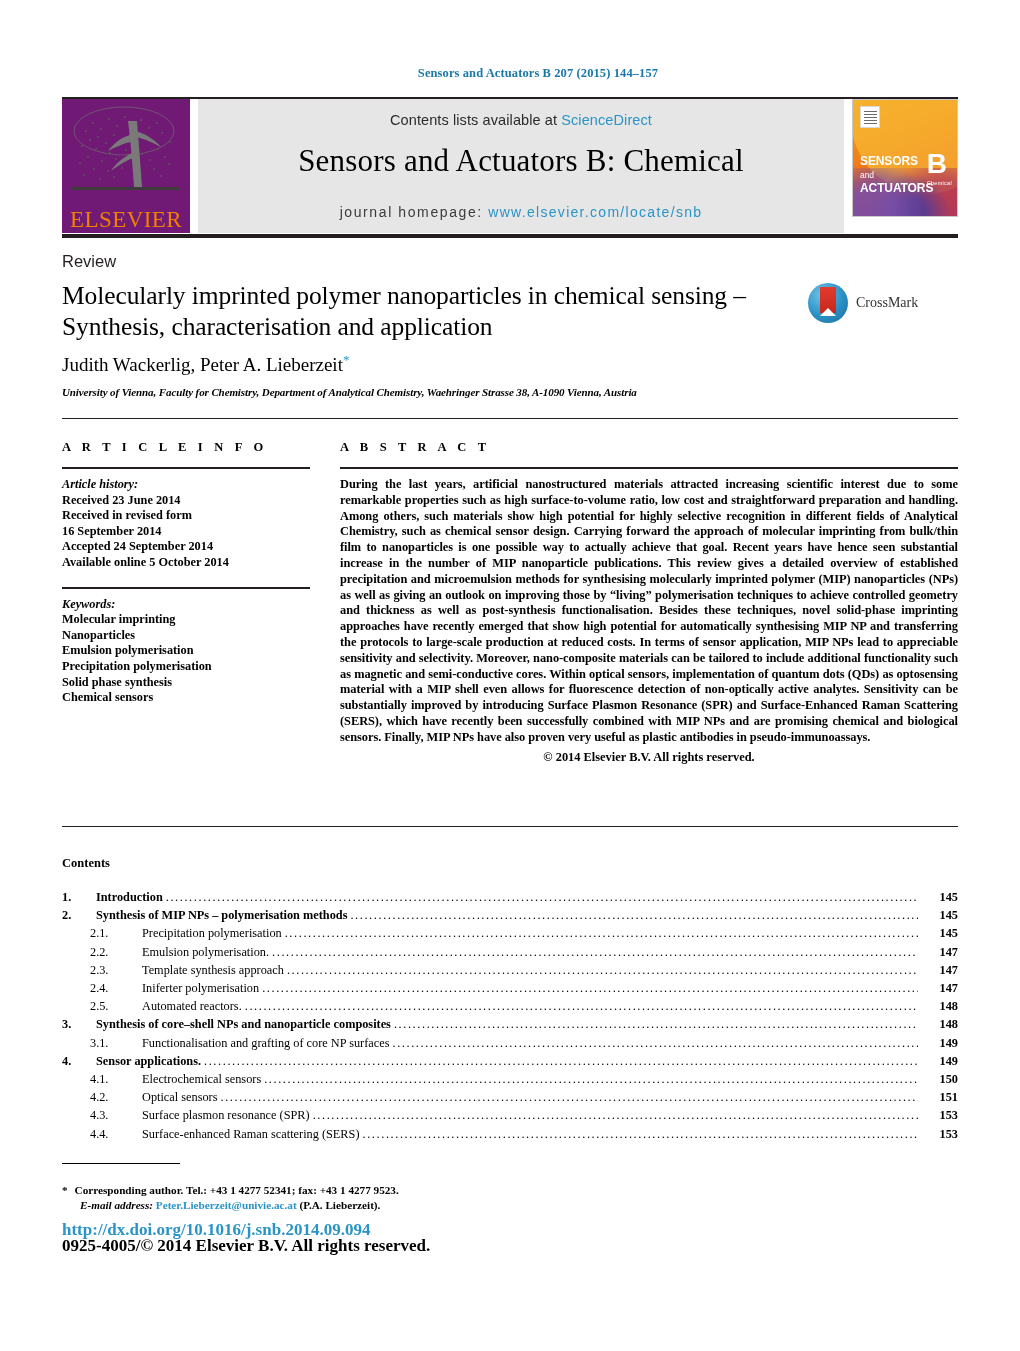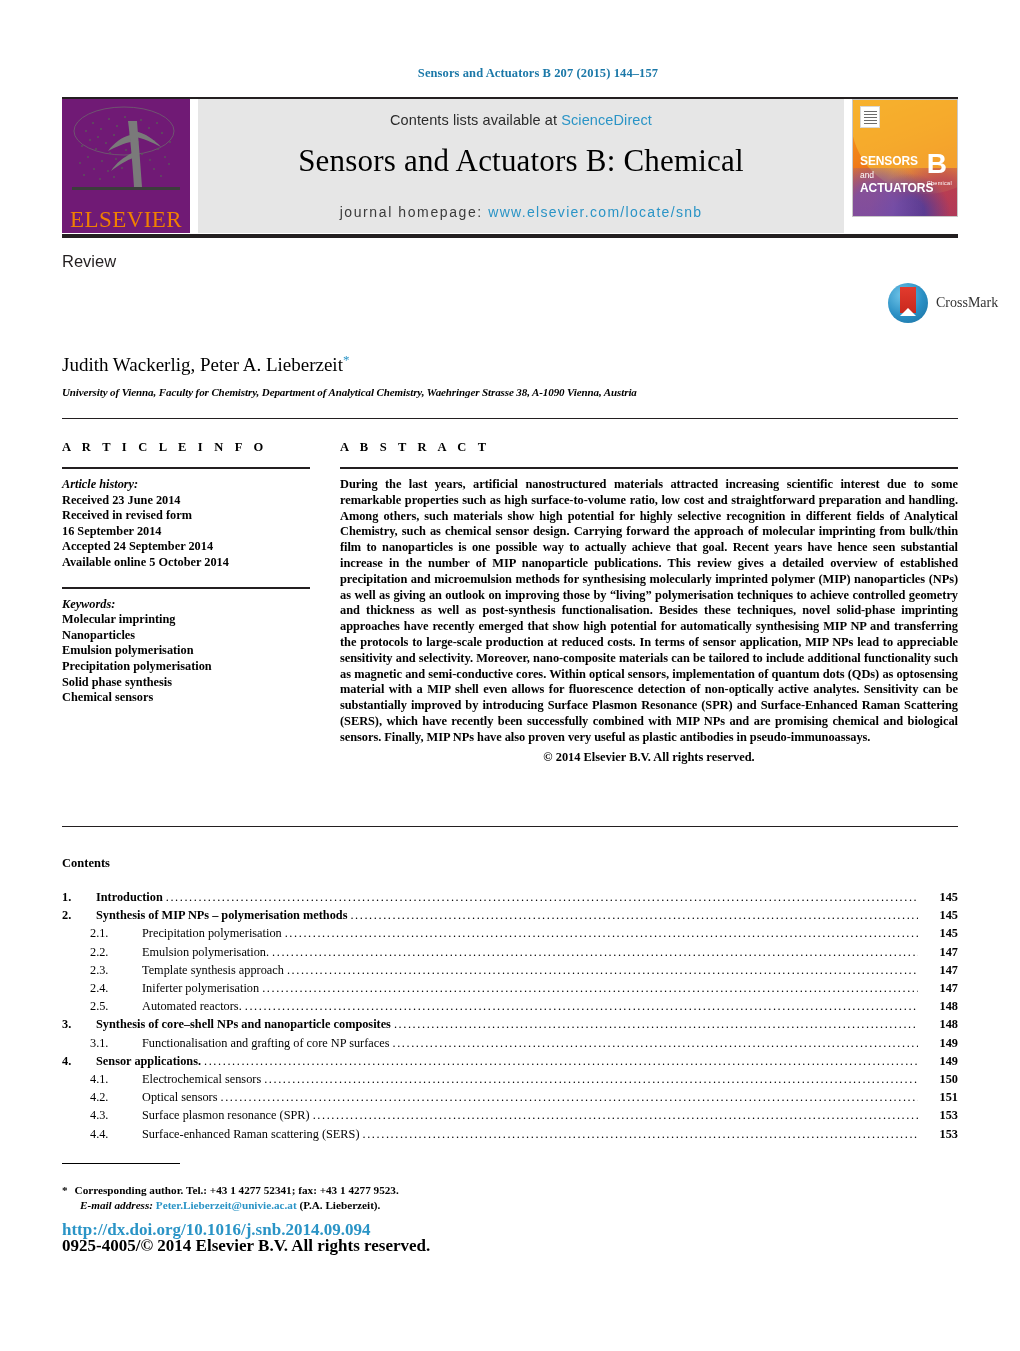--- a/index.html
+++ b/index.html
@@ -266,21 +266,21 @@
     font-family: "Liberation Serif", serif;
     font-style: italic;
     font-weight: bold;
     font-size: 11px;
     color: #000;
     letter-spacing: -0.1px;
   }
 
   .crossmark {
     position: absolute;
-    left: 888px;
+    left: 808px;
     top: 283px;
     width: 112px;
     height: 44px;
   }
   .crossmark-badge {
     position: absolute;
     left: 0; top: 0;
     width: 40px; height: 40px;
     border-radius: 50%;
     background: radial-gradient(circle at 35% 30%, #6fc4e8 0%, #2a8fc4 55%, #1b6f9e 100%);
@@ -573,20 +573,21 @@
         <span>SENSORS</span>
         <span class="and">and</span><br>
         <span>ACTUATORS</span>
       </div>
       <div class="cover-b">B</div>
       <div class="cover-b-sub">Chemical</div>
     </div>
   </div>
 
   <div class="doctype">Review</div>
+  <div class="article-title">Molecularly imprinted polymer nanoparticles in chemical sensing – Synthesis, characterisation and application</div>
   <div class="authors">
     <span>Judith Wackerlig, Peter A. Lieberzeit</span><span class="corr-star">*</span>
   </div>
   <div class="affiliation">University of Vienna, Faculty for Chemistry, Department of Analytical Chemistry, Waehringer Strasse 38, A-1090 Vienna, Austria</div>
 
   <div class="crossmark">
     <div class="crossmark-badge"></div>
     <div class="crossmark-label">CrossMark</div>
   </div>
 

